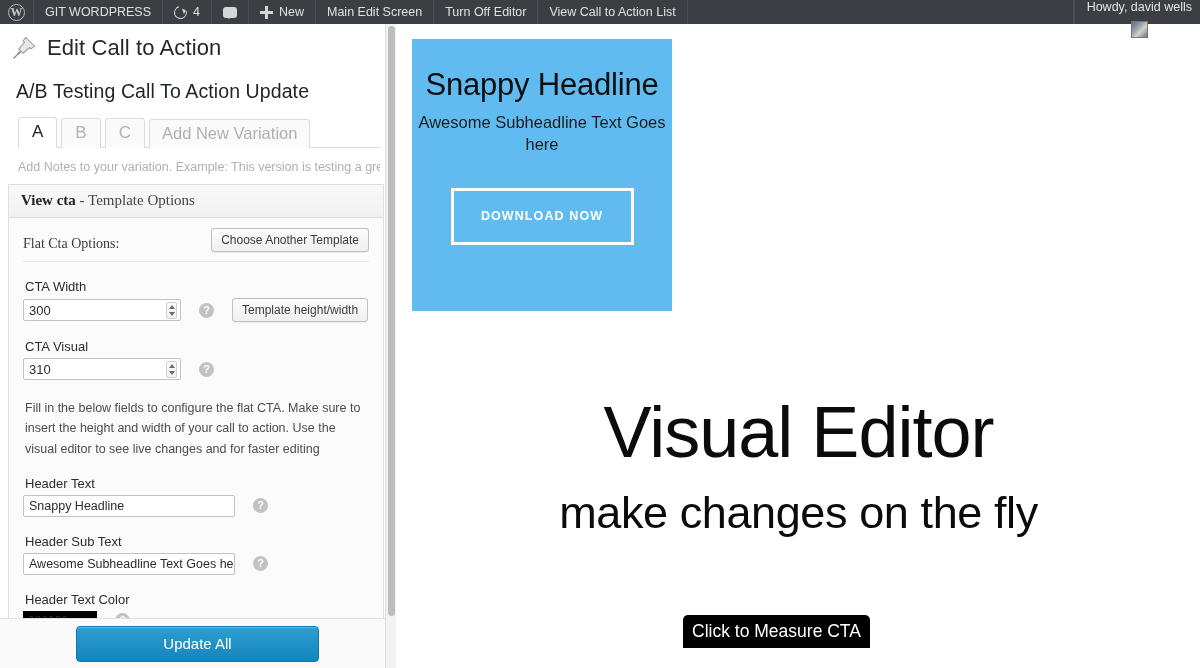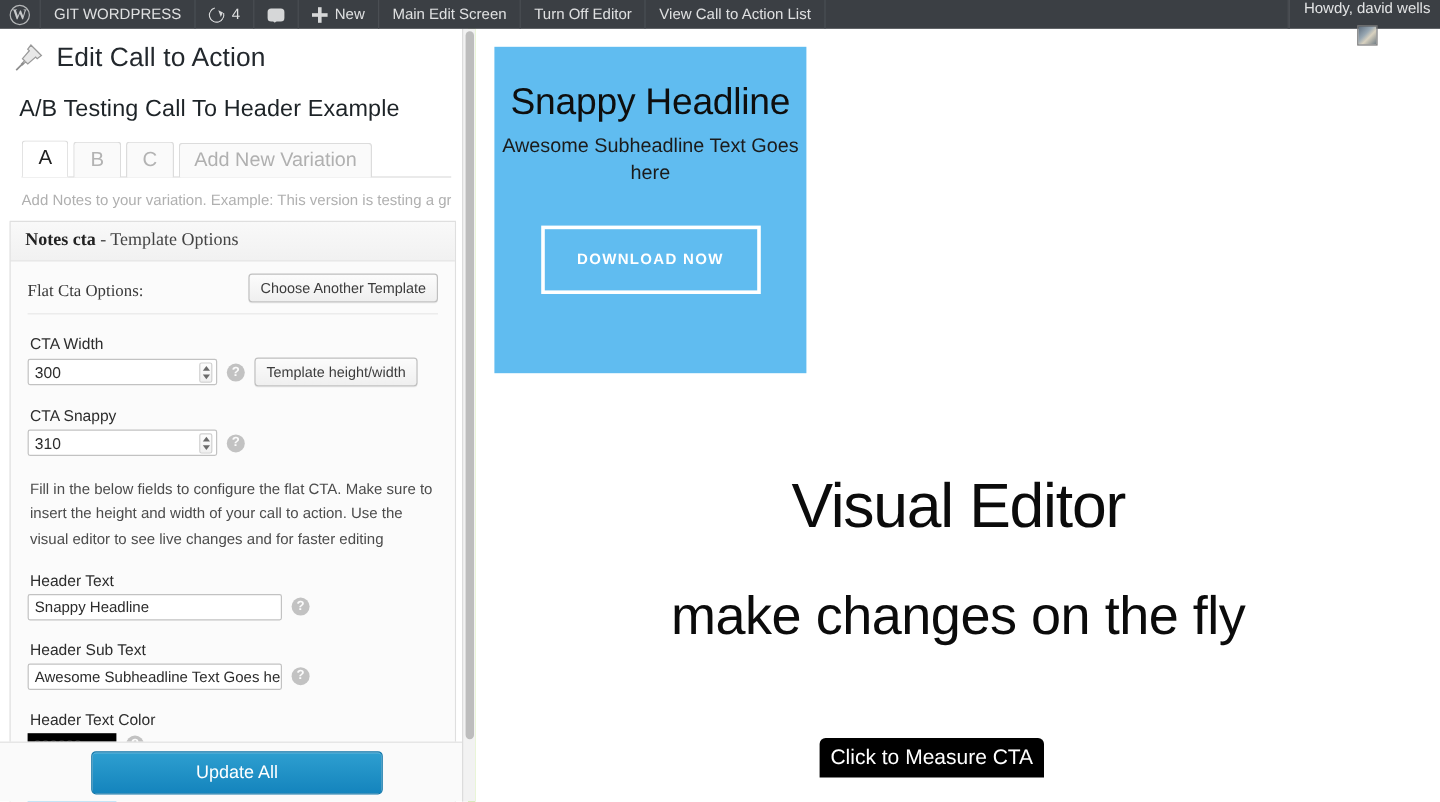--- a/index.html
+++ b/index.html
@@ -77,21 +77,21 @@
     content: ""; position: absolute; background: #d6d7d8;
   }
   .icon-plus:before { left: 5px; top: 0; width: 3px; height: 13px; }
   .icon-plus:after { top: 5px; left: 0; height: 3px; width: 13px; }
 
   
   #sidebar {
     position: absolute; top: 24px; left: 0;
     width: 396px; height: 644px;
     background: #ffffff;
-    border-right: 6px solid #84cc16;
+    border-right: 2px solid #84cc16;
     overflow: hidden;
   }
   .side-head { padding: 10px 14px 0 10px; }
   .side-title {
     display: flex; align-items: center; gap: 9px;
     font-size: 22px; color: #23282d; font-weight: normal;
     letter-spacing: .1px;
   }
   .pin-icon { width: 28px; height: 28px; flex: none; }
   .cta-name {
@@ -156,21 +156,21 @@
     color: #3c3c3c; font-size: 12px;
     padding: 4px 9px; white-space: nowrap;
     box-shadow: 0 1px 0 rgba(0,0,0,.05);
     font-family: "Liberation Sans", sans-serif;
   }
 
   .field-label {
     font-size: 13px; color: #2d2d2d;
     margin: 17px 0 4px 2px;
   }
-  .field-row { display: flex; align-items: center; gap: 8px; }
+  .field-row { display: flex; align-items: center; gap: 18px; }
   .input-num {
     width: 158px; height: 22px;
     border: 1px solid #c2c2c2; border-radius: 2px;
     background: #fff; font-size: 13px; color: #2c2c2c;
     padding: 0 18px 0 5px;
     position: relative;
     display: flex; align-items: center;
   }
   .spinner {
     position: absolute; right: 3px; top: 2px;
@@ -269,21 +269,21 @@
     margin: 32px auto 0 auto;
     width: 183px; height: 57px;
     border: 3px solid #ffffff;
     display: flex; align-items: center; justify-content: center;
     color: #ffffff; font-size: 12.5px; font-weight: bold;
     letter-spacing: 1.1px;
   }
   .ve-title {
     position: absolute; left: 0; right: 0; top: 372px;
     text-align: center;
-    font-size: 52px; color: #0b0b0b; font-weight: normal;
+    font-size: 72px; color: #0b0b0b; font-weight: normal;
     letter-spacing: -1px; line-height: 1;
   }
   .ve-sub {
     position: absolute; left: 0; right: 0; top: 466px;
     text-align: center;
     font-size: 45px; color: #0b0b0b; font-weight: normal;
     letter-spacing: -.4px; line-height: 1;
   }
   .measure-btn {
     position: absolute; left: 286px; top: 591px;
@@ -337,21 +337,21 @@
     <div class="side-title">
       <svg class="pin-icon" viewBox="0 0 32 32">
         <g stroke="#9a9a9a" stroke-width="1.2" fill="#e8e8e8">
           <path d="M18 4 L28 14 L24 17 L22.5 15.5 L15 22 L13 20 L10 23 L9 22 L12 19 L10 17 L16.5 9.5 L15 8 Z"></path>
         </g>
         <path d="M11 21 L4 28" stroke="#8d8d8d" stroke-width="1.6" fill="none"></path>
       </svg>
       <span>Edit Call to Action</span>
     </div>
 
-    <h2 class="cta-name">A/B Testing Call To Header Example</h2>
+    <h2 class="cta-name">A/B Testing Call To Action Update</h2>
 
     <div class="tabs">
       <div class="tab active">
         <span>A</span>
       </div>
       <div class="tab">
         <span>B</span>
       </div>
       <div class="tab">
         <span>C</span>
@@ -359,21 +359,21 @@
       <div class="tab addnew">
         <span>Add New Variation</span>
       </div>
     </div>
 
     <div class="notes">Add Notes to your variation. Example: This version is testing a green submi</div>
   </div>
 
   <div class="metabox">
     <div class="metabox-head">
-      <b>Notes cta</b><span> - Template Options</span>
+      <b>View cta</b><span> - Template Options</span>
     </div>
     <div class="metabox-body">
 
       <div class="row-flatopts">
         <span class="flat-opts-label">Flat Cta Options:</span>
         <button class="btn-grey">Choose Another Template</button>
       </div>
 
       <div class="field-label">CTA Width</div>
       <div class="field-row">
@@ -381,21 +381,21 @@
           <span>300</span>
           <span class="spinner">
             <i class="spin-up"></i>
             <i class="spin-dn"></i>
           </span>
         </div>
         <span class="help">?</span>
         <button class="btn-grey">Template height/width</button>
       </div>
 
-      <div class="field-label">CTA Snappy</div>
+      <div class="field-label">CTA Visual</div>
       <div class="field-row">
         <div class="input-num">
           <span>310</span>
           <span class="spinner">
             <i class="spin-up"></i>
             <i class="spin-dn"></i>
           </span>
         </div>
         <span class="help">?</span>
       </div>

